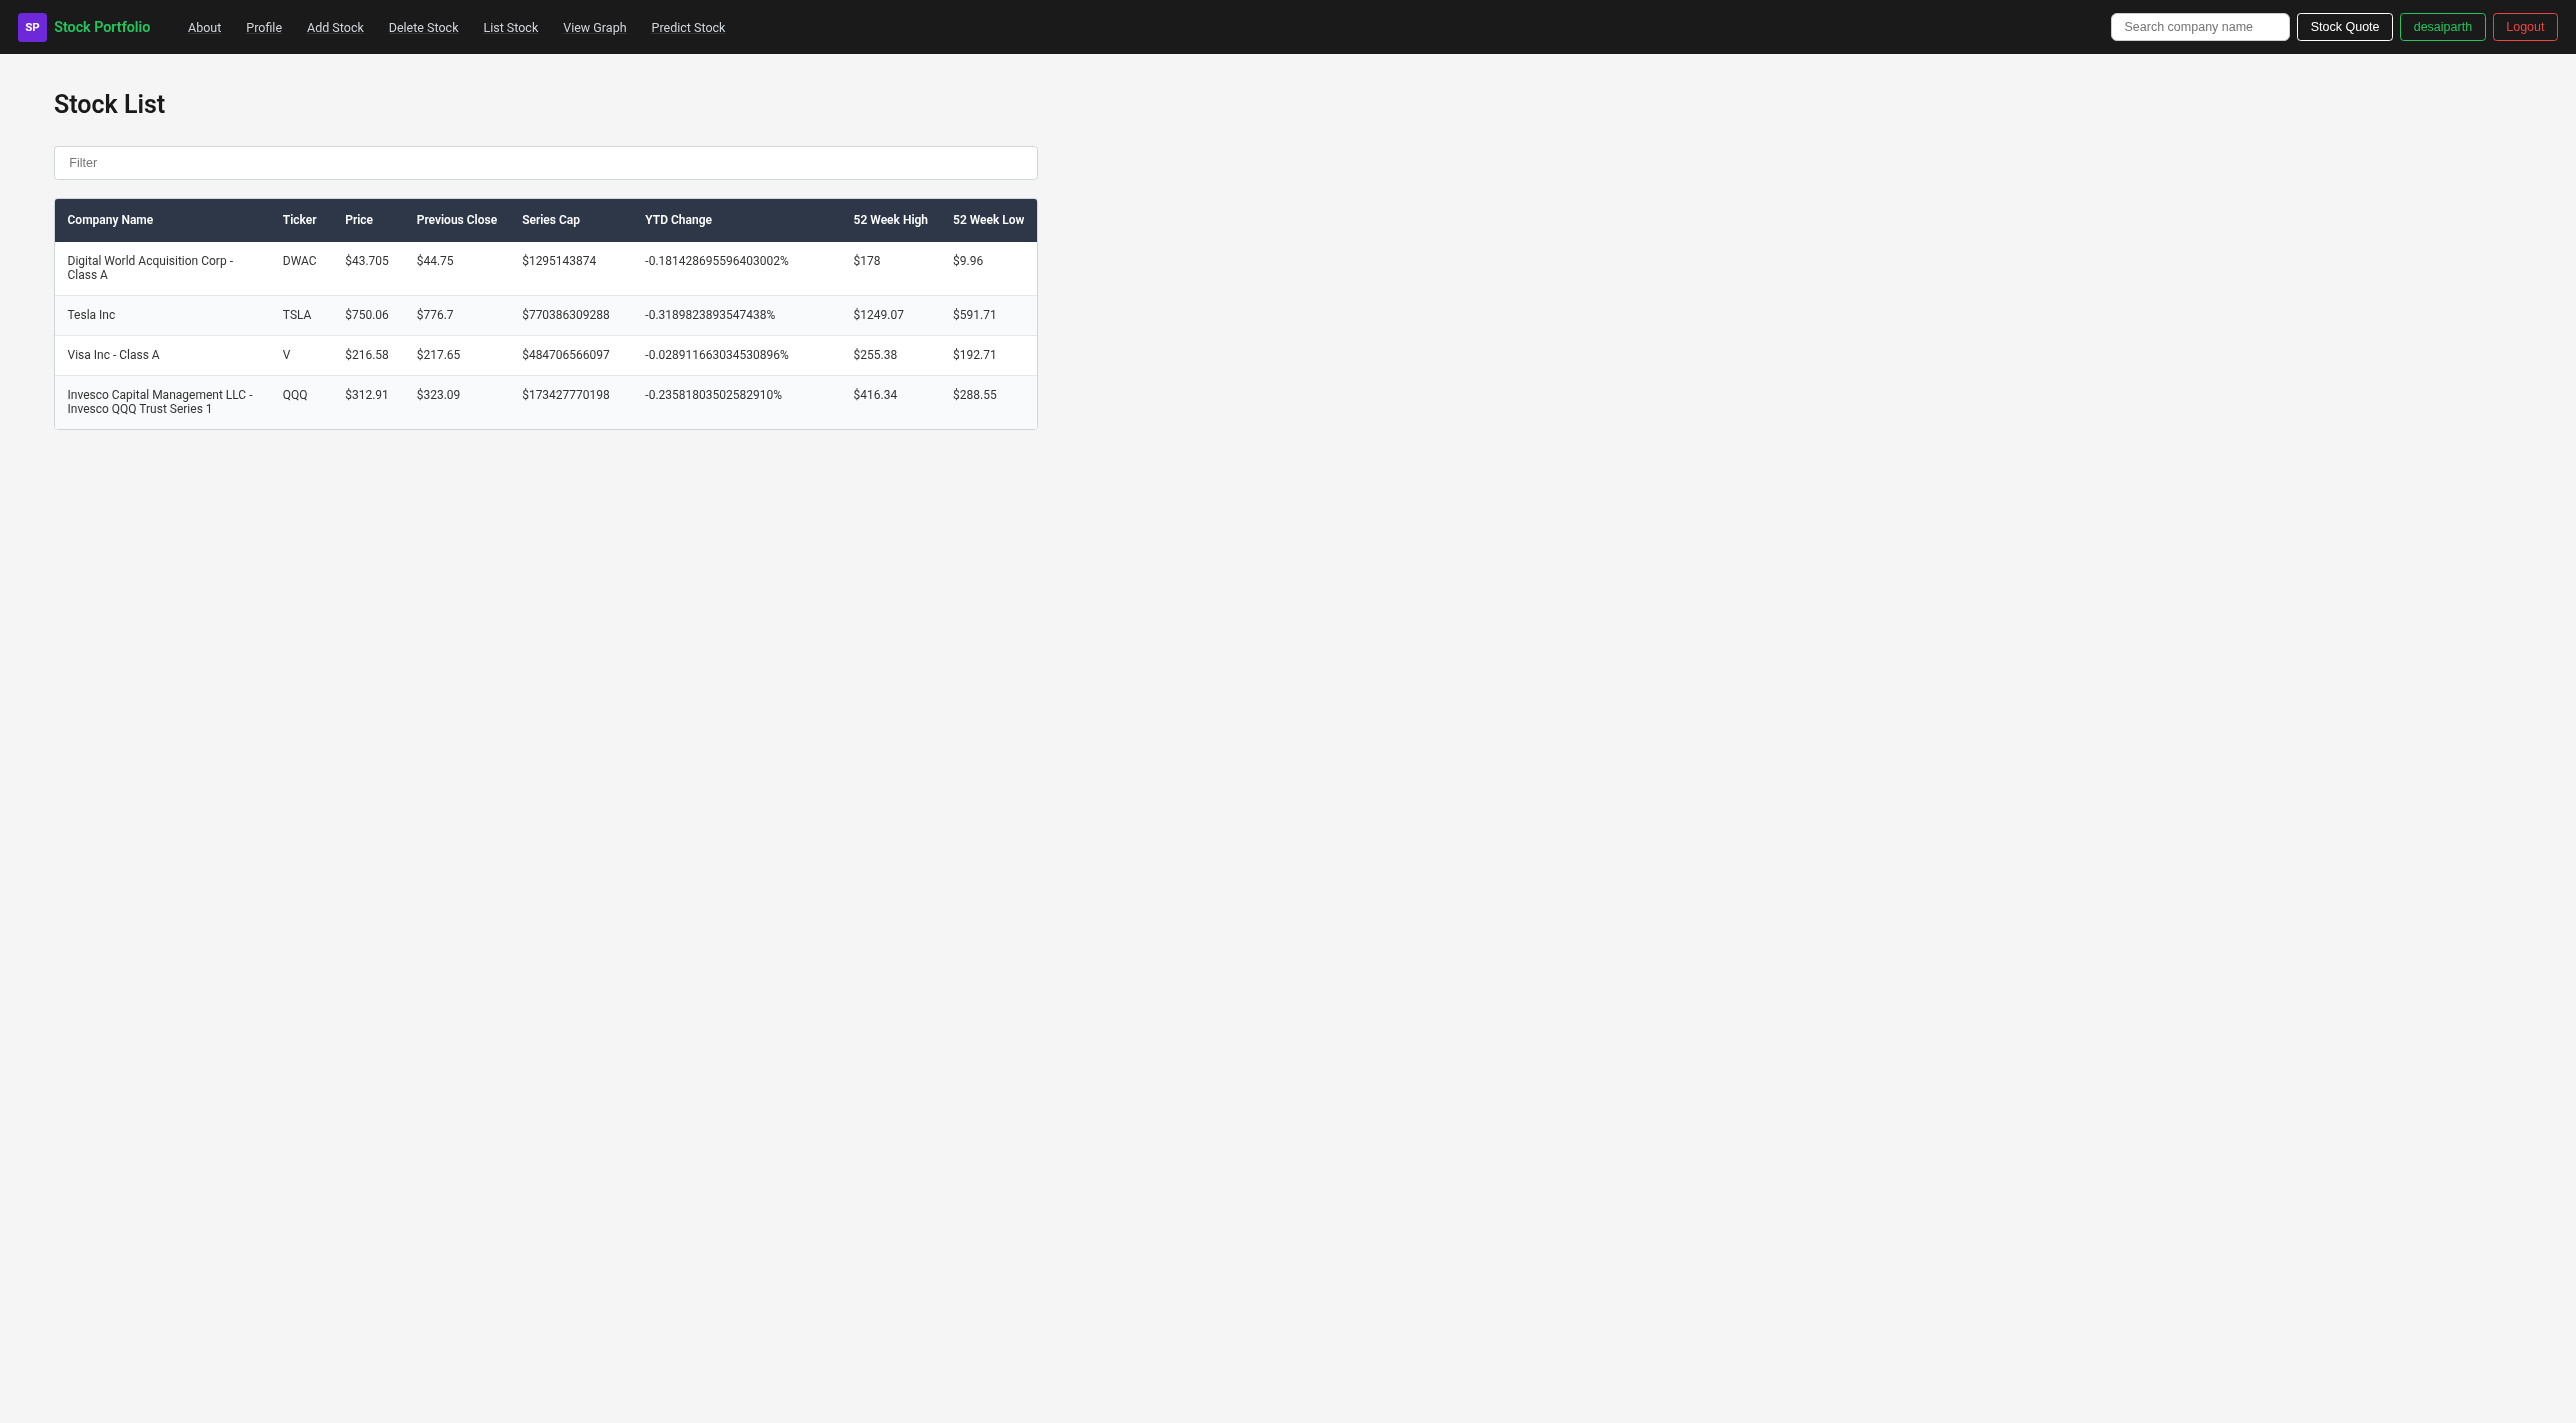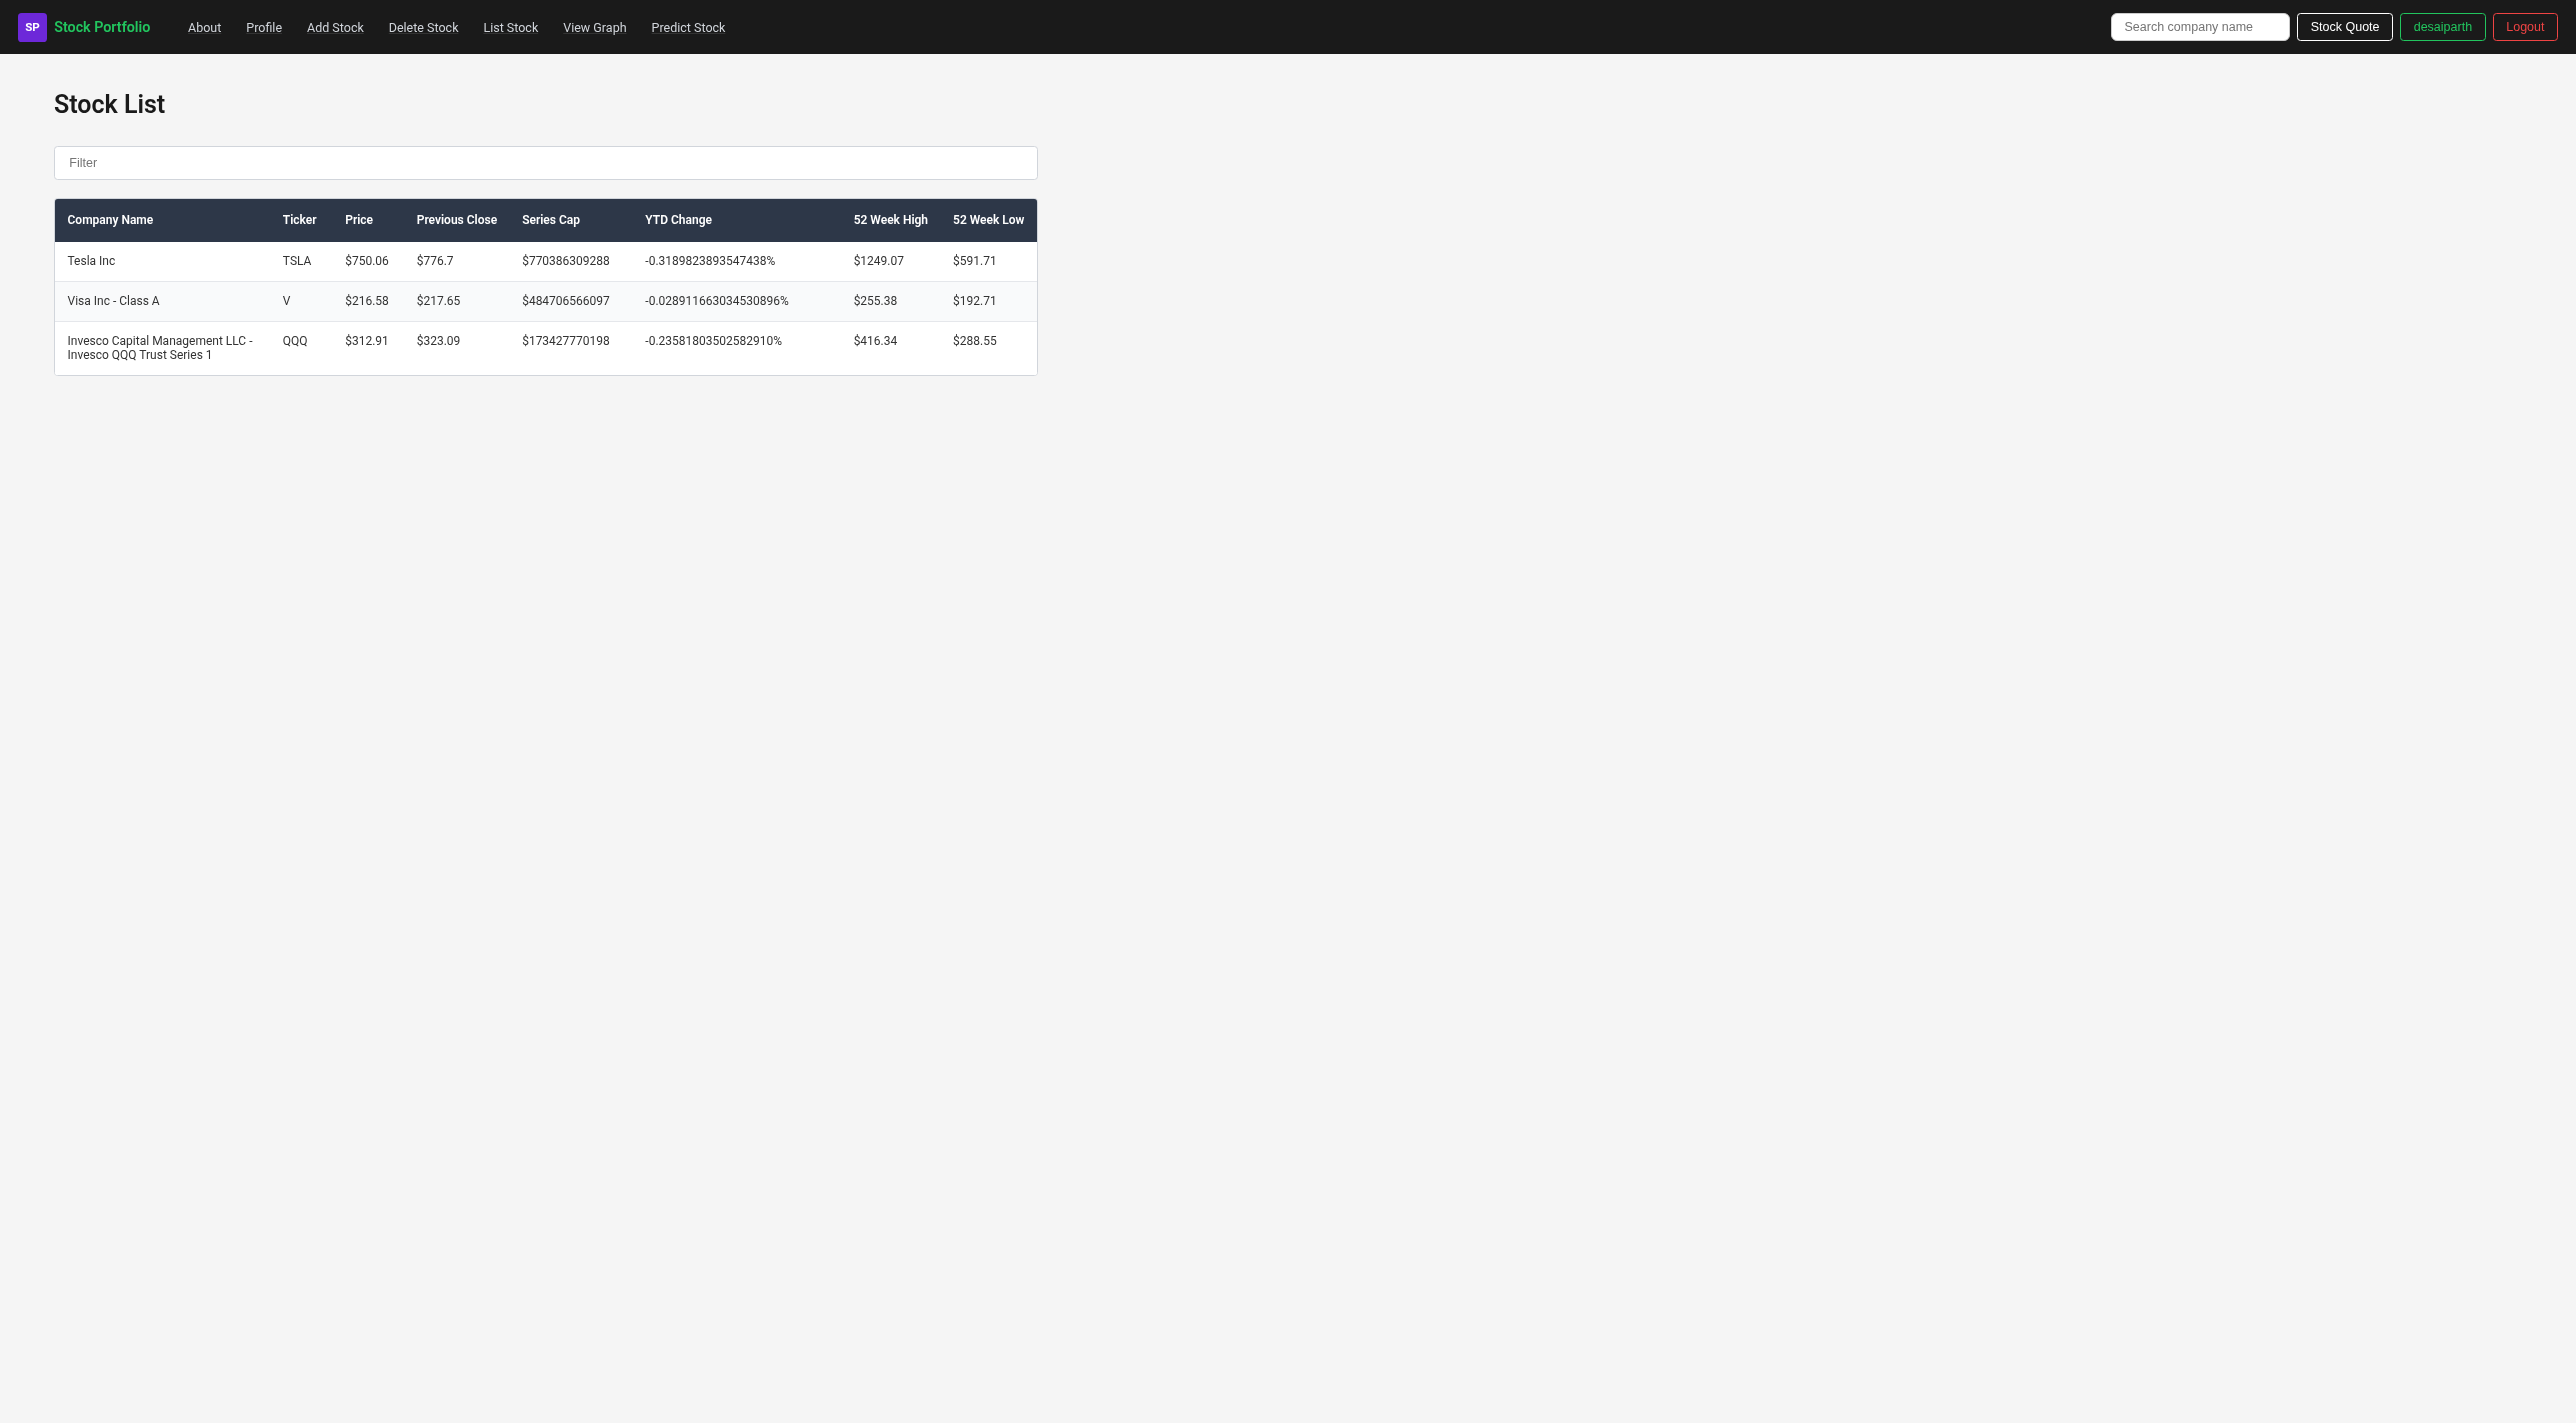--- a/index.html
+++ b/index.html
@@ -272,20 +272,30 @@
           <th class="col-ticker">Ticker</th>
           <th class="col-price">Price</th>
           <th class="col-prev-close">Previous Close</th>
           <th class="col-market-cap">Series Cap</th>
           <th class="col-ytd">YTD Change</th>
           <th class="col-52high">52 Week High</th>
           <th class="col-52low">52 Week Low</th>
         </tr>
       </thead>
       <tbody id="table-body">
+      <tr>
+            <td>Digital World Acquisition Corp - Class A</td>
+            <td>DWAC</td>
+            <td>$43.705</td>
+            <td>$44.75</td>
+            <td>$1295143874</td>
+            <td>-0.181428695596403002%</td>
+            <td>$178</td>
+            <td>$9.96</td>
+          </tr>
           <tr>
             <td>Tesla Inc</td>
             <td>TSLA</td>
             <td>$750.06</td>
             <td>$776.7</td>
             <td>$770386309288</td>
             <td>-0.3189823893547438%</td>
             <td>$1249.07</td>
             <td>$591.71</td>
           </tr>

